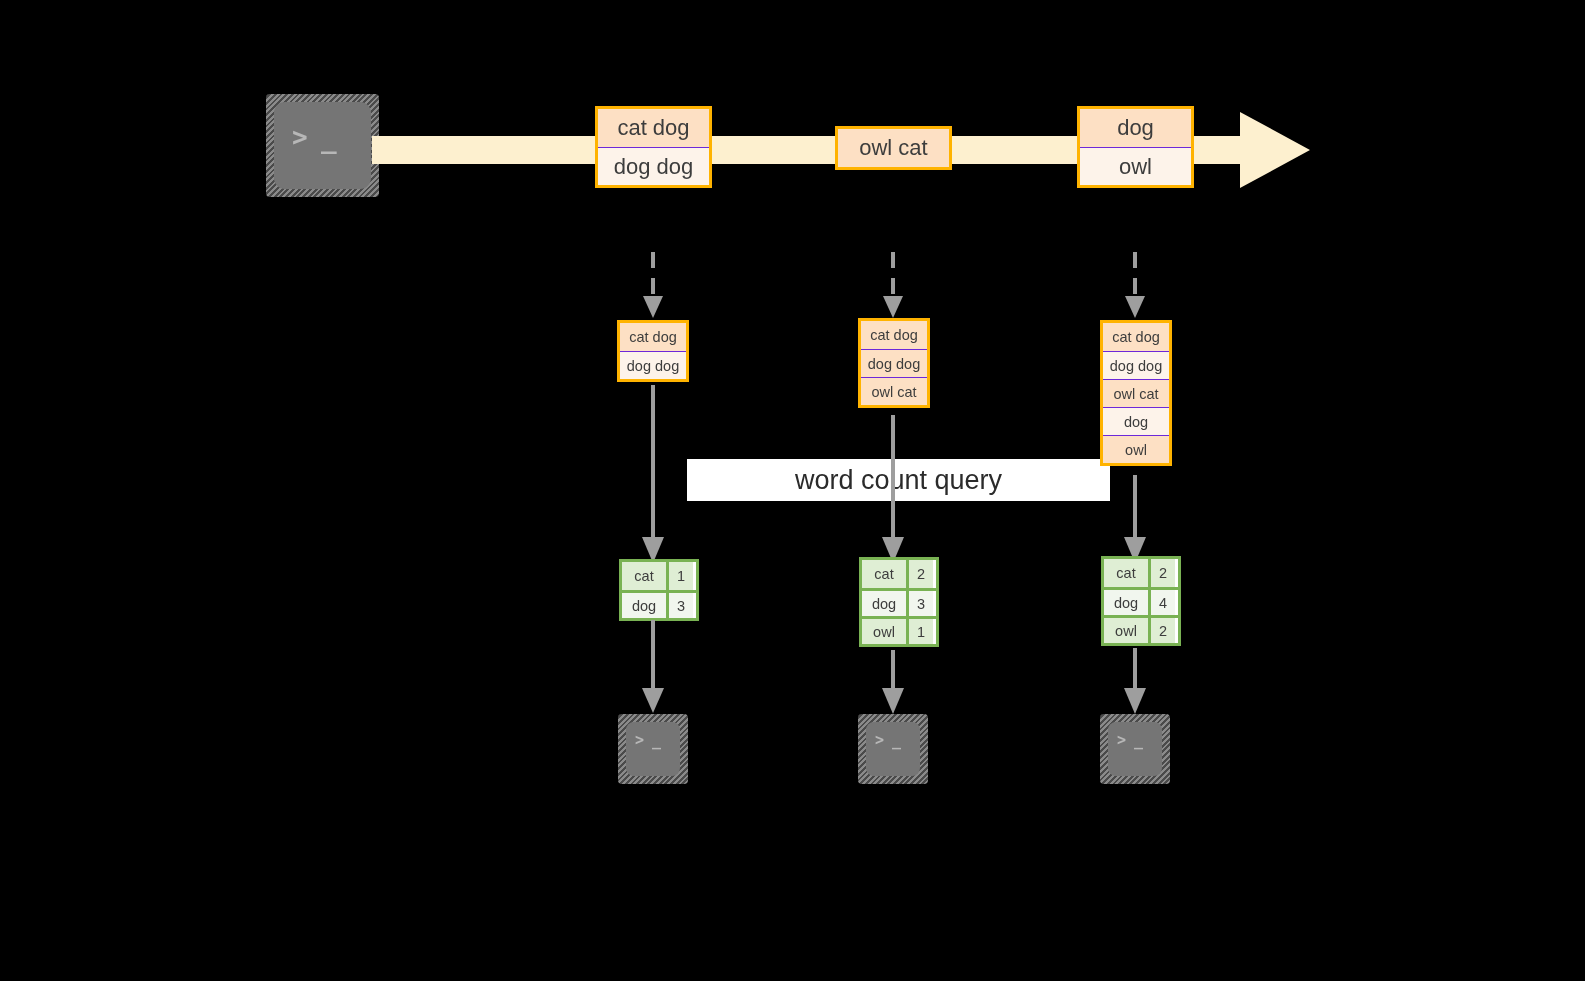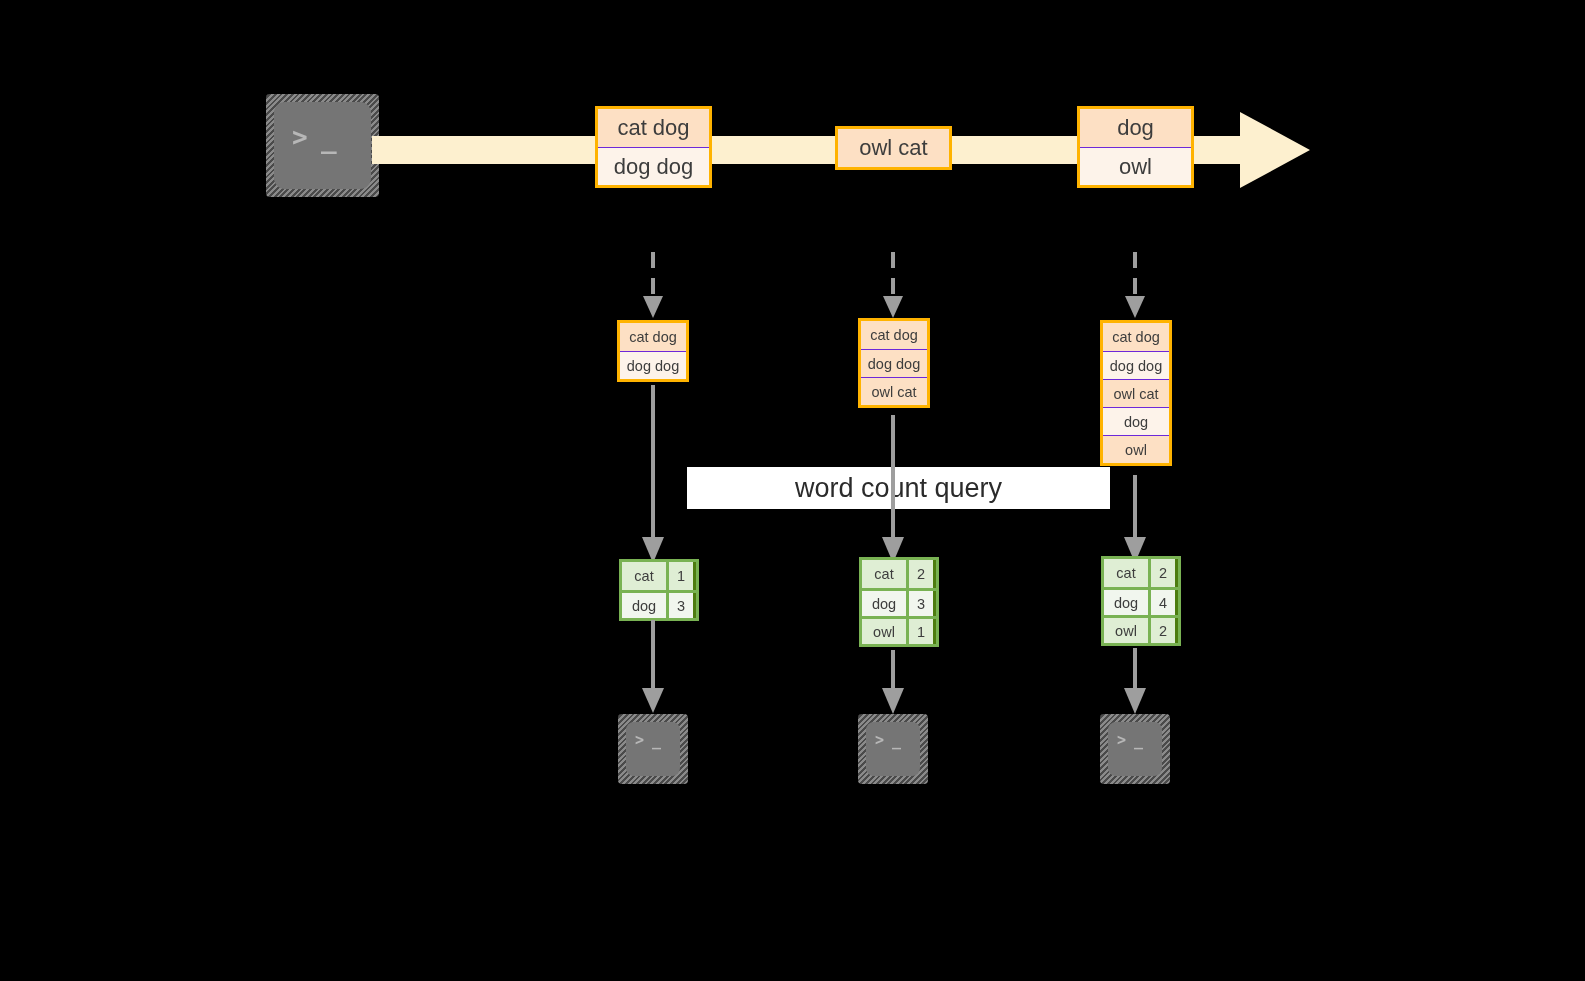--- a/index.html
+++ b/index.html
@@ -77,21 +77,21 @@
   
   .obox.big .cell { height: 38px; font-size: 22px; }
   
   .obox.sm .cell  { height: 28px; font-size: 14.5px; }
 
   
   .gbox {
     position: absolute;
     box-sizing: border-box;
     border: 3px solid #79b253;
-    background: #4d7c0f;
+    background: #ffffff;
     display: flex;
     flex-direction: column;
   }
   .gbox .grow {
     display: flex;
     height: 28px;
     box-sizing: border-box;
   }
   .gbox .grow + .grow { border-top: 3px solid #79b253; }
   .gbox .gk, .gbox .gv {
@@ -114,21 +114,20 @@
   .query-label {
     position: absolute;
     left: 687px;
     top: 459px;
     width: 423px;
     height: 42px;
     background: #ffffff;
     display: flex;
     align-items: center;
     justify-content: center;
-    margin-top: 8px;
   }
   .query-label span {
     font-size: 27px;
     color: #2b2b2b;
     white-space: nowrap;
   }
 </style>
 </head>
 <body>
 

